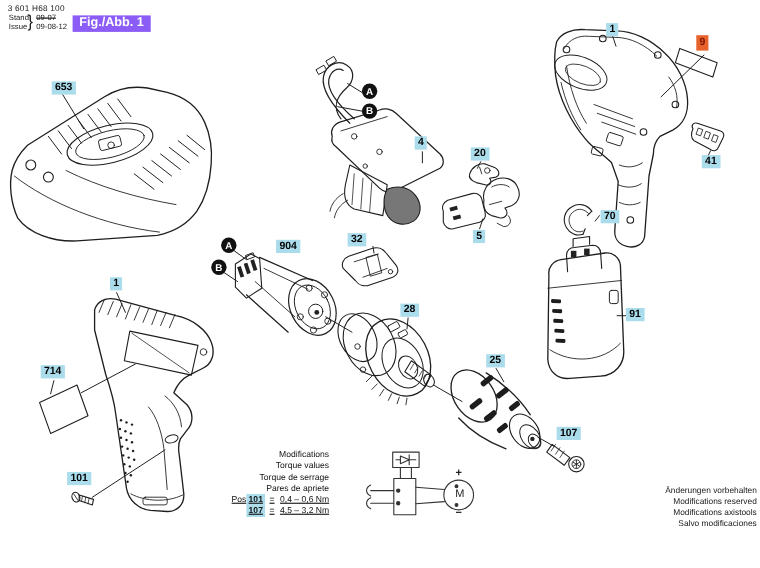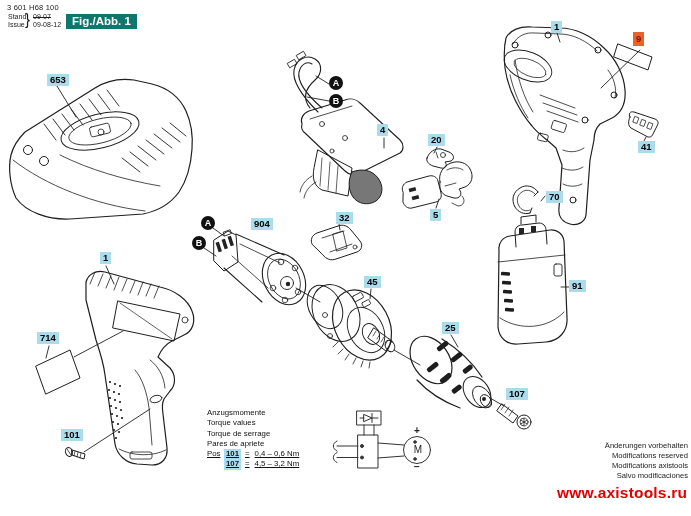--- a/index.html
+++ b/index.html
@@ -1,26 +1,26 @@
 <!DOCTYPE html>
 <html><head>
 <meta charset="utf-8">
 <style>
   html,body { margin:0; padding:0; background:#fff; }
   .canvas { position:relative; width:691px; height:516px; background:#fff;
             font-family:"Liberation Sans", sans-serif; overflow:hidden; color:#111; }
-  .abs { position:absolute; }
+  .abs { position:absolute;text-align:right; }
   svg { position:absolute; left:0; top:0; }
 
   .part-number { left:7px; top:3px; font-size:7.5px; letter-spacing:.2px; color:#1a1a1a; }
   .meta-label { font-size:7px; line-height:7.6px; color:#1a1a1a; }
   .brace { left:25px; top:11px; font-size:15px; color:#1a1a1a; transform:scaleY(1.05); }
   .date { font-size:7px; color:#1a1a1a; }
   .struck { text-decoration:line-through; }
-  .figbox { left:66px; top:14px; background:#0f766e; color:#fff; font-weight:bold;
+  .figbox { left:66px; top:14px; background:#8b5cf6; color:#fff; font-weight:bold;
             font-size:11.5px; padding:1px 6px 2px; }
 
   .chip { position:absolute; background:#abdcec; color:#000; font-weight:bold;
           font-size:9.5px; line-height:12px; height:12px; padding:0 3px; text-align:center;
           white-space:nowrap; }
   .chip.warn { background:#e8632c; color:#7f1500; height:14px; line-height:14px; }
 
   .badge { position:absolute; width:14px; height:14px; border-radius:50%; background:#111;
            color:#fff; font-size:9px; font-weight:bold; line-height:14px; text-align:center; }
 
@@ -344,37 +344,37 @@
   <div class="abs figbox">Fig./Abb. 1</div>
 
   <div class="chip" style="left:47px;top:74px">653</div>
   <div class="chip" style="left:551px;top:21px">1</div>
   <div class="chip warn" style="left:633px;top:32px">9</div>
   <div class="chip" style="left:638px;top:141px">41</div>
   <div class="chip" style="left:546px;top:191px">70</div>
   <div class="chip" style="left:377px;top:124px">4</div>
   <div class="chip" style="left:428px;top:134px">20</div>
   <div class="chip" style="left:430px;top:209px">5</div>
-  <div class="chip" style="left:336px;top:212px">32</div>
+  <div class="chip" style="left:316px;top:212px">32</div>
   <div class="chip" style="left:251px;top:218px">904</div>
-  <div class="chip" style="left:364px;top:276px">45</div>
+  <div class="chip" style="left:364px;top:276px">28</div>
   <div class="chip" style="left:569px;top:280px">91</div>
   <div class="chip" style="left:442px;top:322px">25</div>
   <div class="chip" style="left:506px;top:388px">107</div>
   <div class="chip" style="left:100px;top:252px">1</div>
   <div class="chip" style="left:37px;top:332px">714</div>
   <div class="chip" style="left:61px;top:429px">101</div>
 
   <div class="badge" style="left:329px;top:76px">A</div>
   <div class="badge" style="left:329px;top:94px">B</div>
   <div class="badge" style="left:201px;top:216px">A</div>
   <div class="badge" style="left:192px;top:236px">B</div>
 
   <div class="abs torque">
-    <div>Anzugsmomente</div>
+    <div>Modifications</div>
     <div>Torque values</div>
     <div>Torque de serrage</div>
     <div>Pares de apriete</div>
     <div class="trow">
       <span class="tpos">Pos</span>
       <span class="tchip">101</span>
       <span class="teq">=</span>
       <span>0,4 –  0,6 Nm</span>
     </div>
     <div class="trow">
@@ -388,15 +388,14 @@
   <div class="abs schem-letter" style="left:412px;top:444px;width:12px;text-align:center">M</div>
   <div class="abs schem-letter" style="left:414px;top:425px;font-weight:bold">+</div>
   <div class="abs schem-letter" style="left:414px;top:461px;font-weight:bold">−</div>
 
   <div class="abs legal">
     <div>Änderungen vorbehalten</div>
     <div>Modifications reserved</div>
     <div>Modifications axistools</div>
     <div>Salvo modificaciones</div>
   </div>
-  <div class="abs url">www.axistools.ru</div>
 
 </div>
 
 </body></html>

